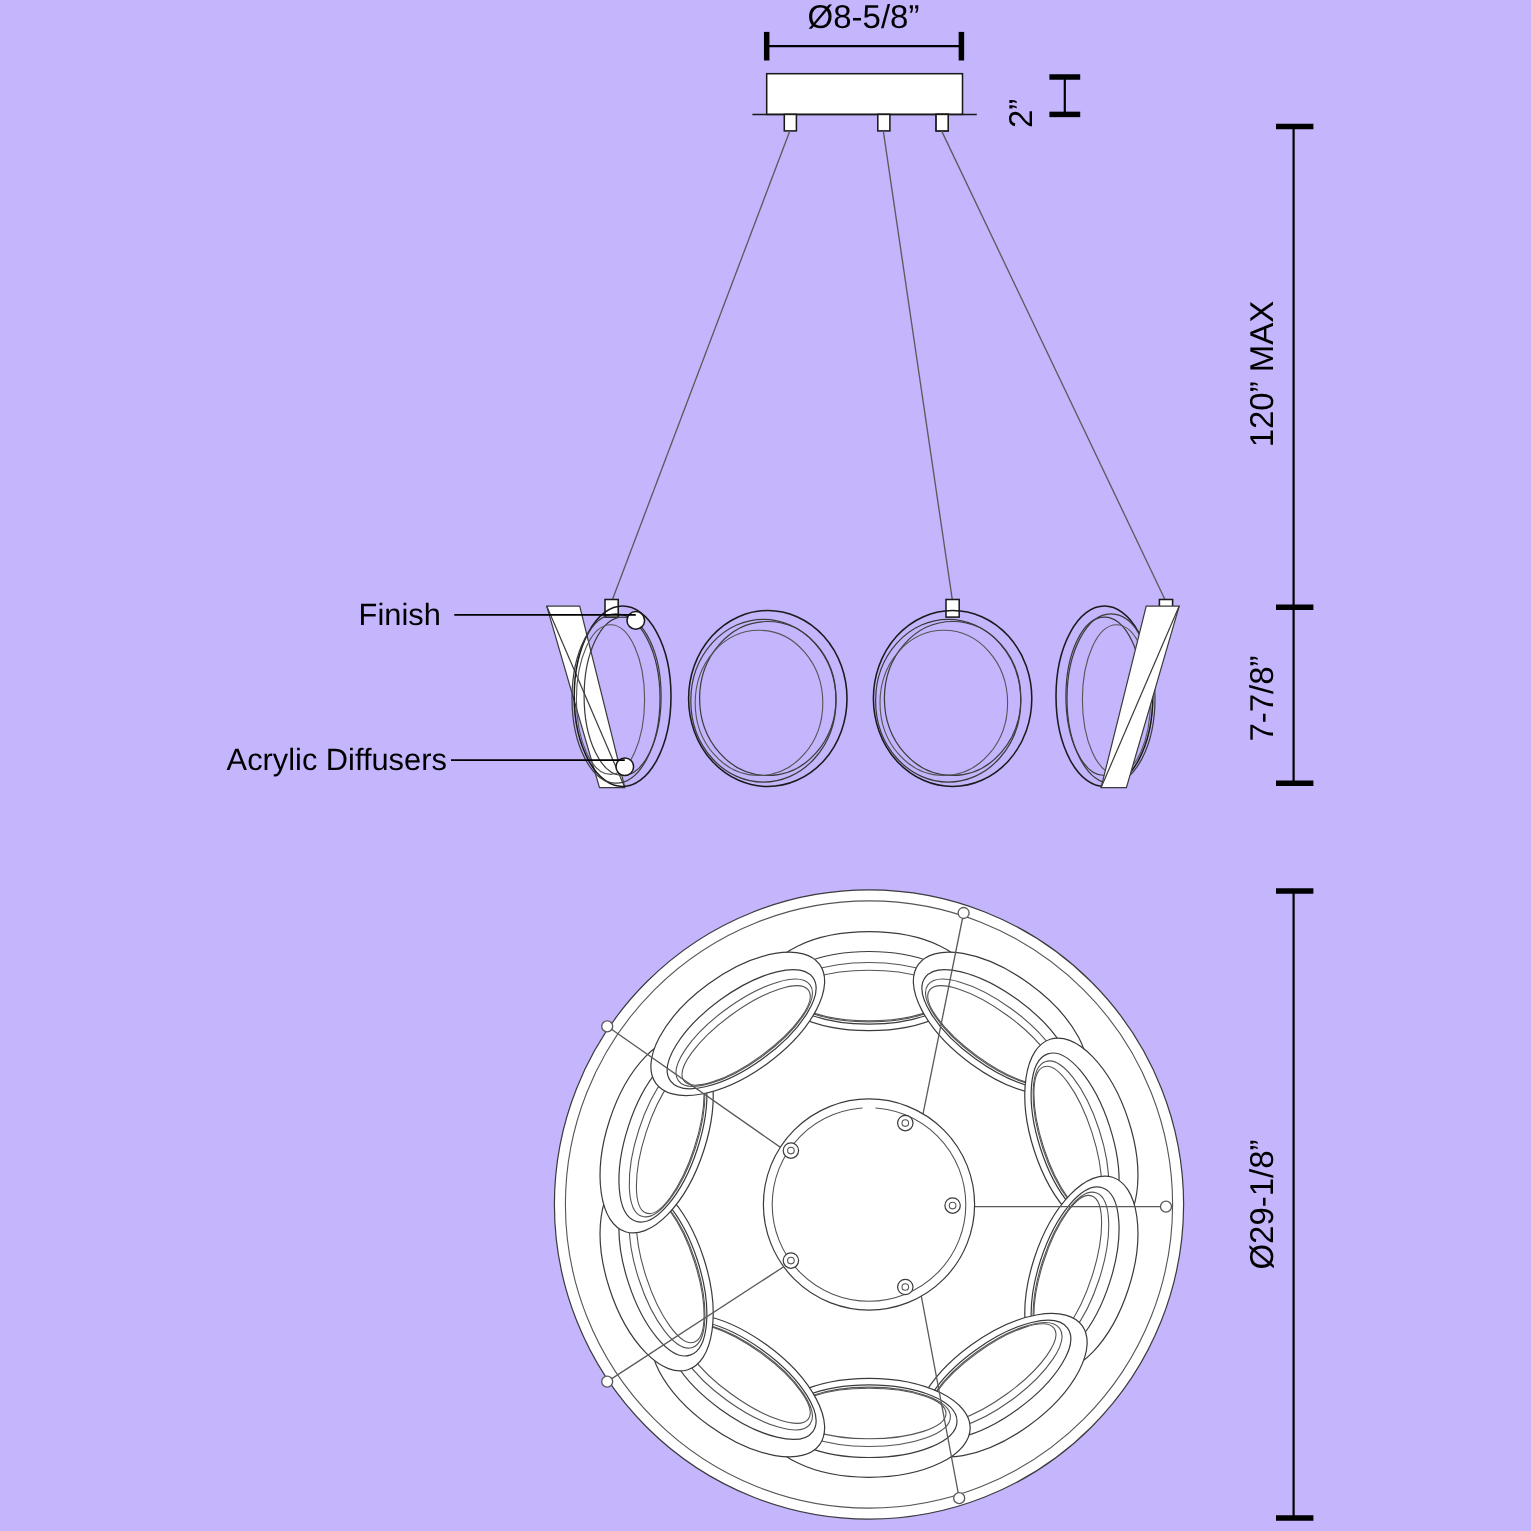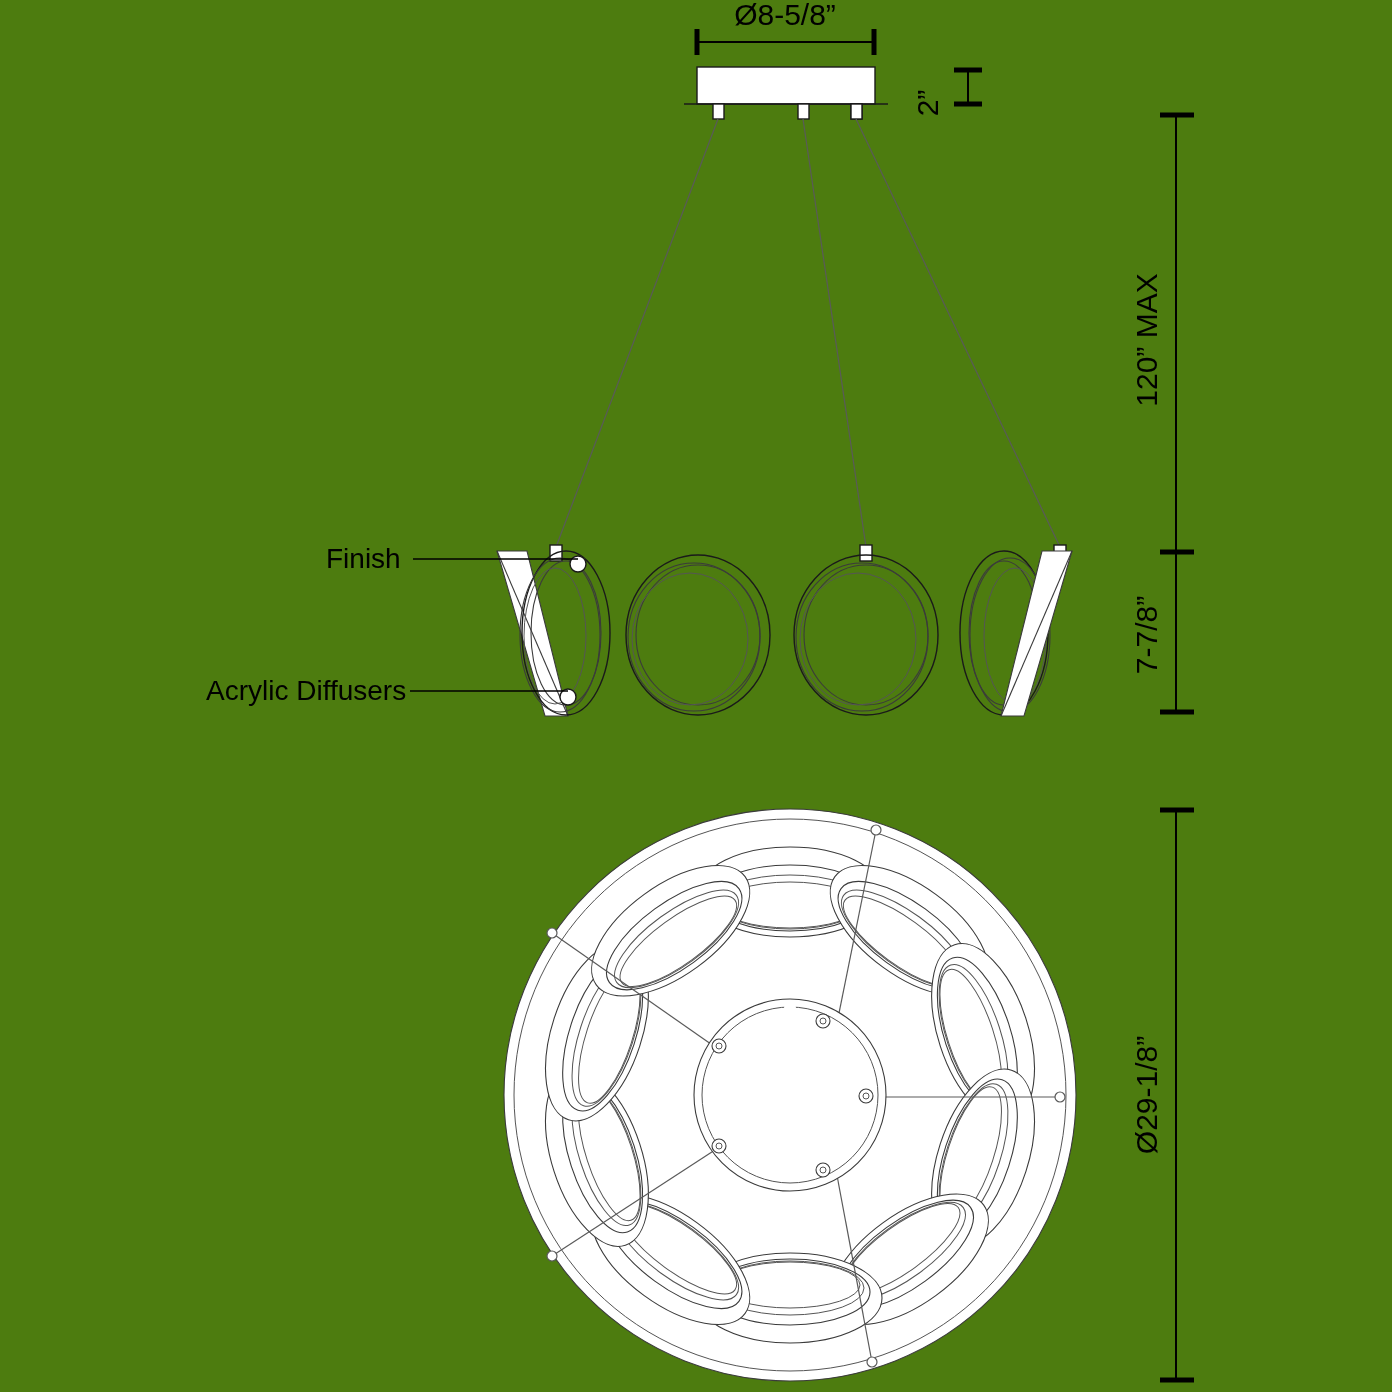--- a/index.html
+++ b/index.html
@@ -1,18 +1,18 @@
 <!DOCTYPE html>
 <html><head>
 <meta charset="utf-8">
 <style>
   html,body{margin:0;padding:0;background:#ffffff;}
   body{width:1392px;height:1392px;overflow:hidden;
        font-family:"Liberation Sans","DejaVu Sans",sans-serif;color:#000;}
-  #stage{position:relative;width:1392px;height:1392px;background:#4d7c0f;}
+  #stage{position:relative;width:1392px;height:1392px;background:#c4b5fd;}
   svg{display:block;}
   .dimtext{font-family:"Liberation Sans","DejaVu Sans",sans-serif;
            font-size:30px;fill:#000;}
   .calltext{font-family:"Liberation Sans","DejaVu Sans",sans-serif;
             font-size:28px;fill:#000;}
   .ln{fill:none;stroke:#1a1a1a;stroke-width:1.4;}
   .ln-thin{fill:none;stroke:#3b3b3b;stroke-width:1.1;}
   .ln-hair{fill:none;stroke:#555;stroke-width:1;}
   .dim{fill:none;stroke:#000;stroke-width:2;}
   .tick{stroke:#000;stroke-width:5;}

